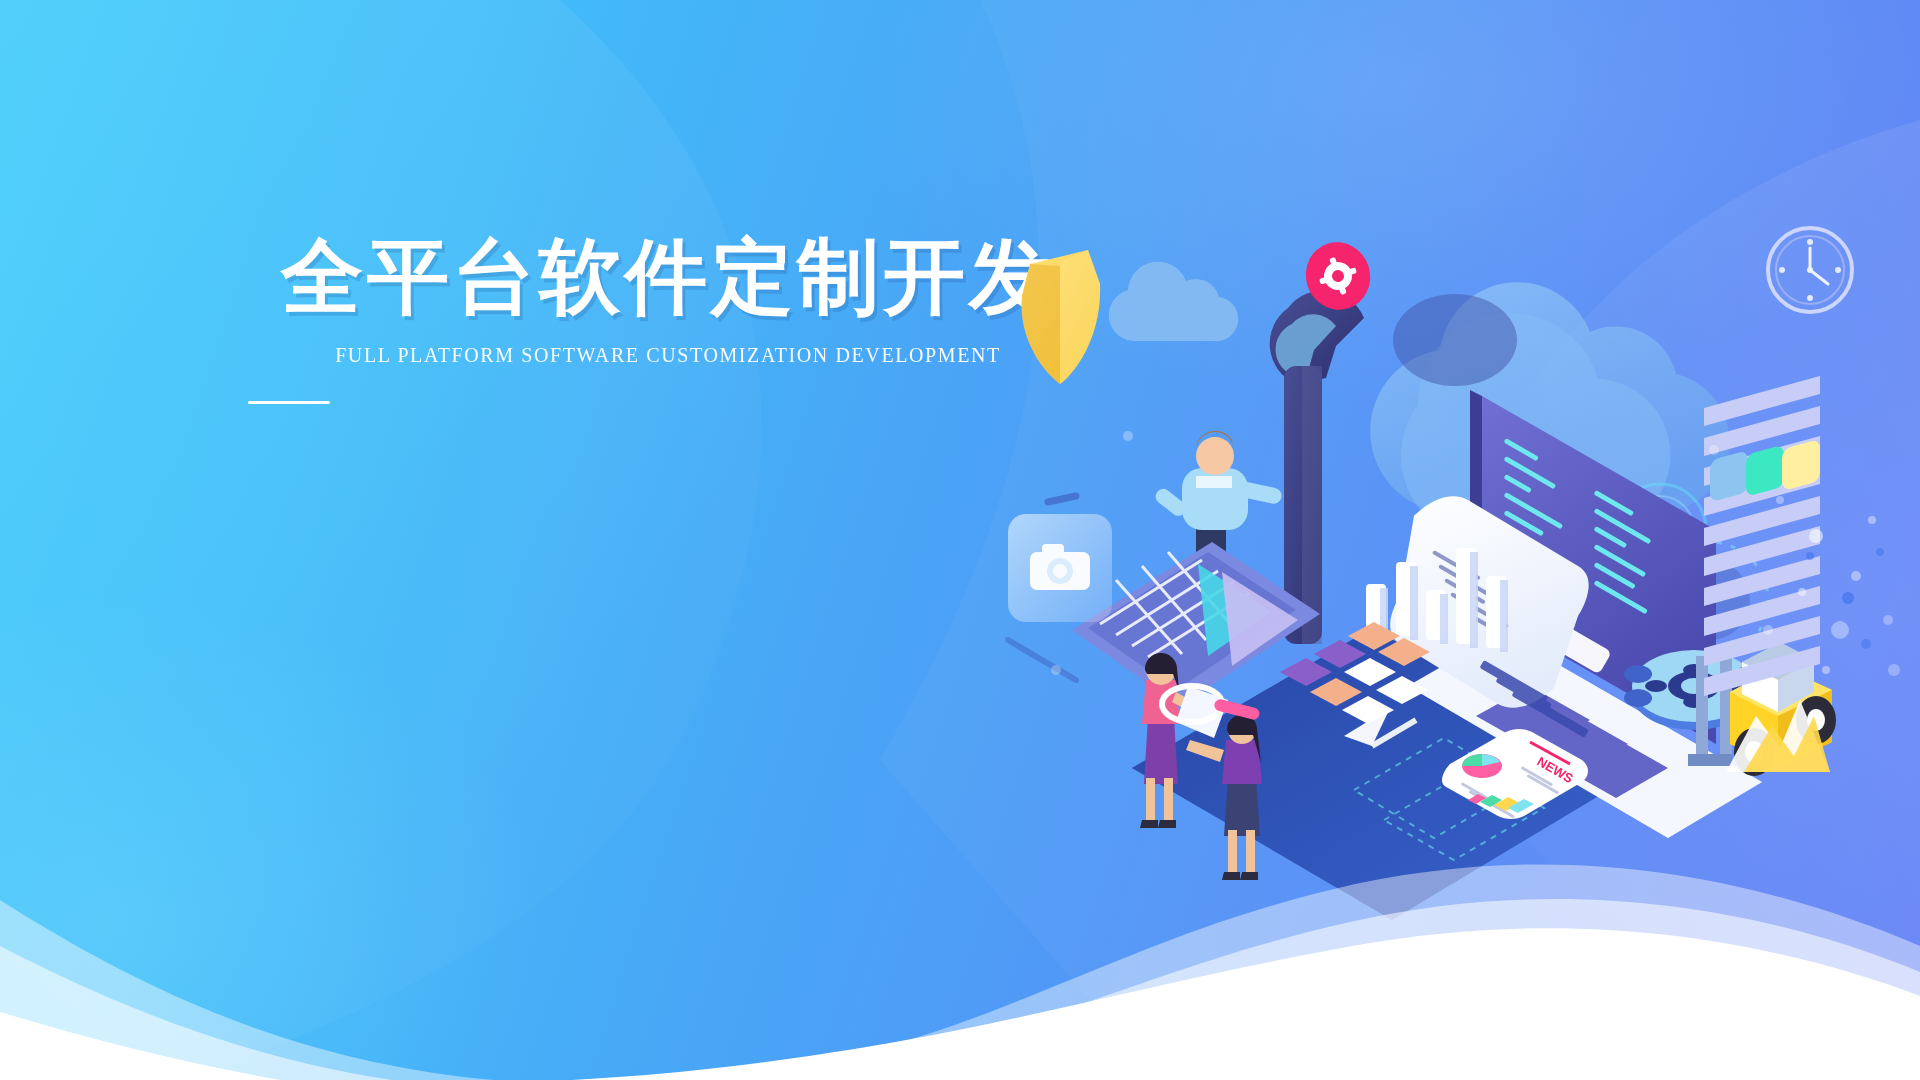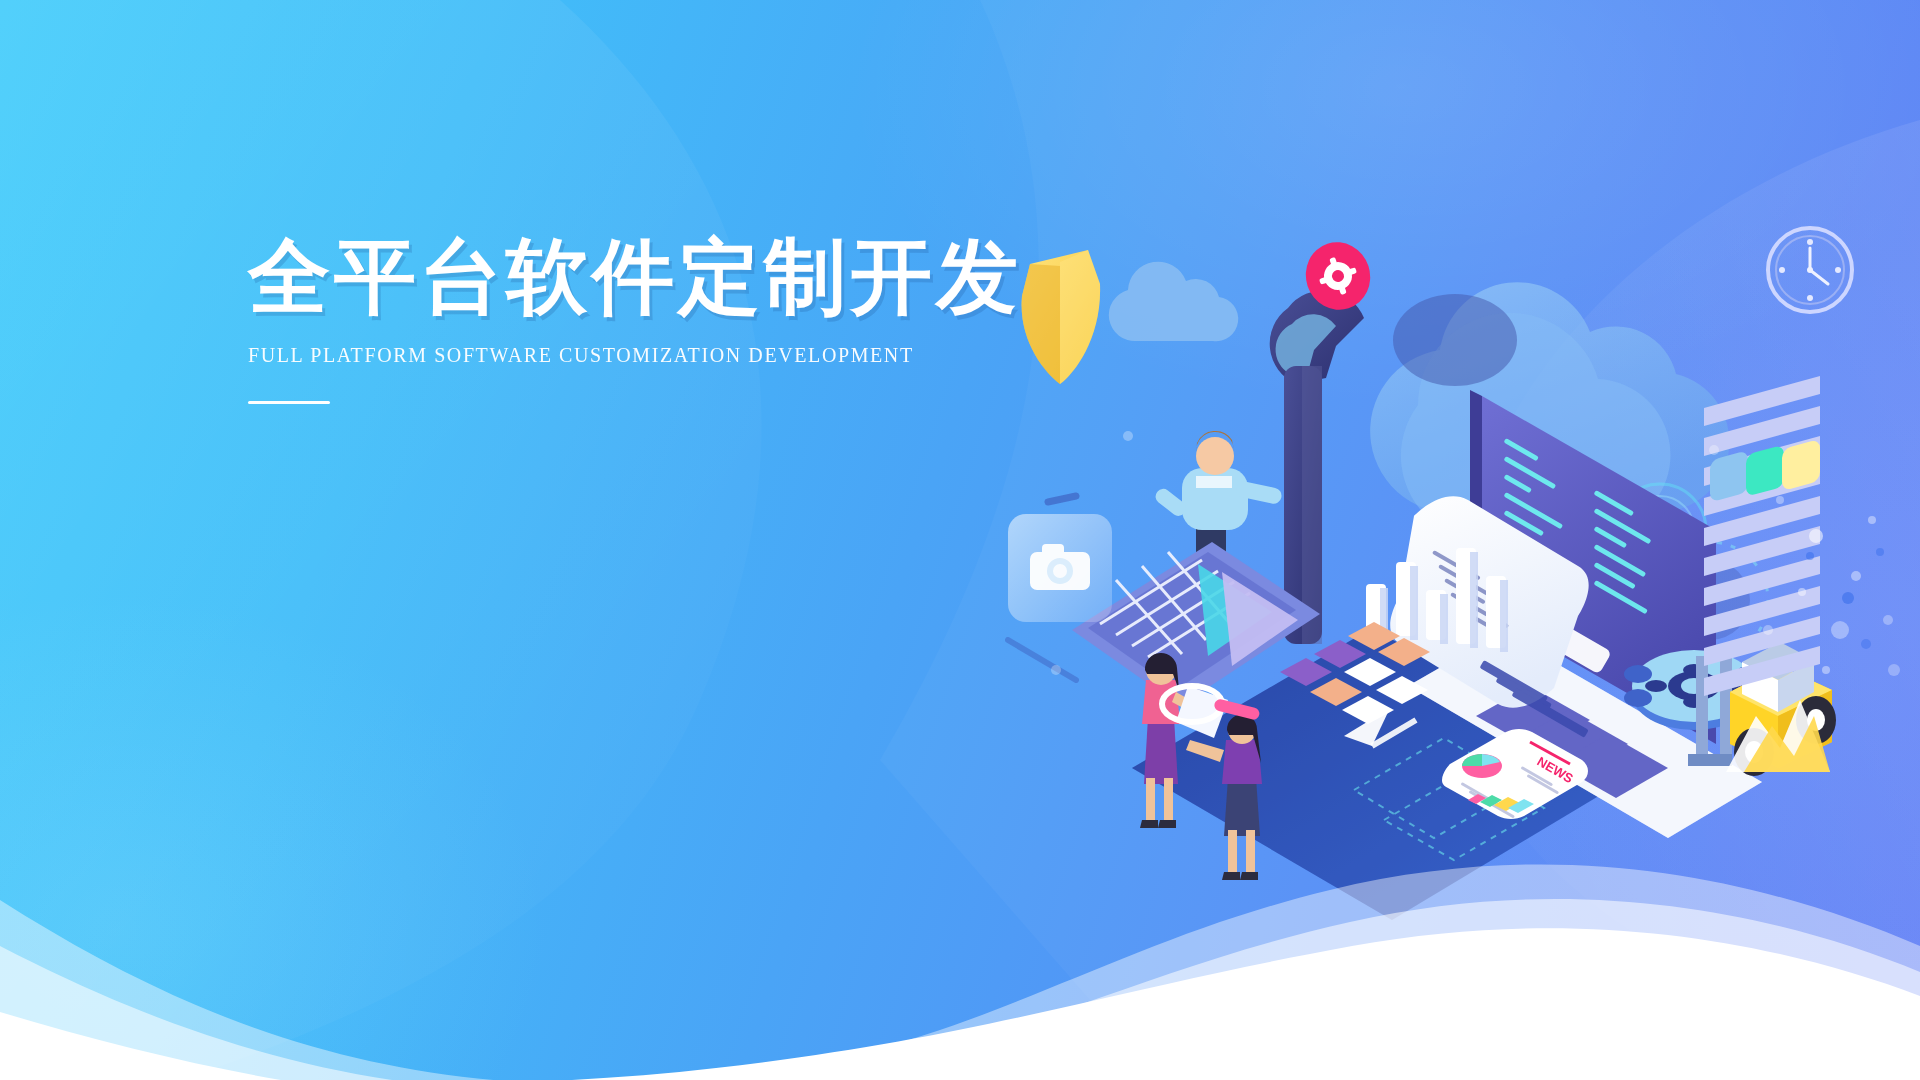--- a/index.html
+++ b/index.html
@@ -7,20 +7,21 @@
   html, body {
     width:1920px; height:1080px; overflow:hidden;
     background:#ffffff;
     font-family:"Liberation Sans","DejaVu Sans",sans-serif;
   }
   .banner {
     position:relative;
     width:1920px; height:1080px;
     overflow:hidden;
     background:#3b82f6;
+    text-align:center;
   }
   
   .bg-gradient {
     position:absolute; inset:0;
     background:linear-gradient(108deg,#3fcbfb 0%,#41bdf9 22%,#4aa4f6 48%,#5590f6 70%,#5b83f5 88%,#5f7df6 100%);
   }
   .bg-sheen {
     position:absolute; inset:0;
     background:
       radial-gradient(900px 520px at 73% 8%, rgba(255,255,255,.10), rgba(255,255,255,0) 62%),

